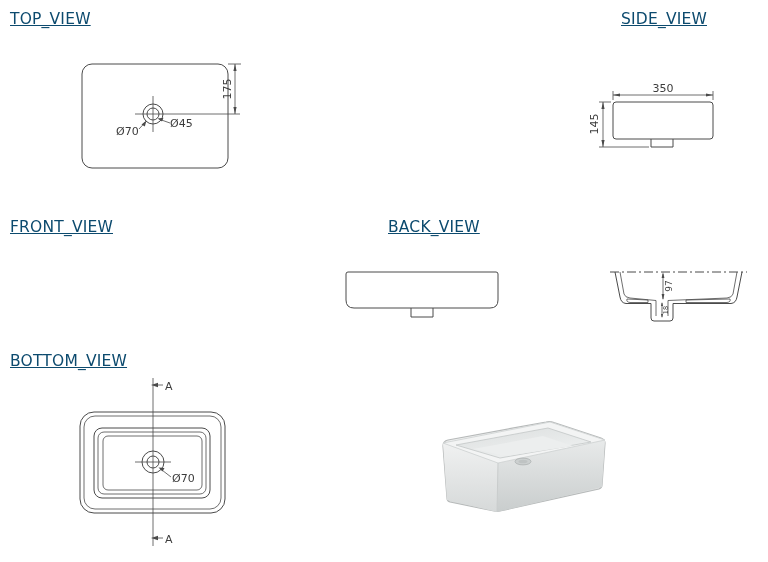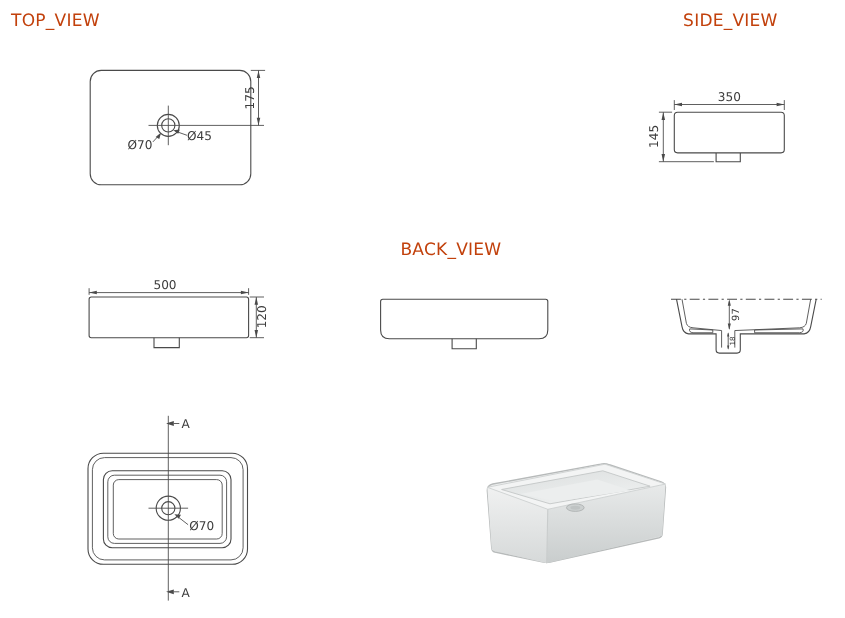--- a/index.html
+++ b/index.html
@@ -1,22 +1,22 @@
 <!DOCTYPE html>
 <html><head>
 <meta charset="utf-8">
 <style>
   html,body{margin:0;padding:0;background:#ffffff;}
   .sheet{
     position:relative;width:768px;height:562px;background:#ffffff;overflow:hidden;
     font-family:"DejaVu Sans", sans-serif;
   }
   .view-label{
-    position:absolute;font-size:15.5px;letter-spacing:.2px;color:#c2410c;
-    white-space:pre;font-family:"DejaVu Sans", sans-serif;
+    position:absolute;font-size:15.5px;letter-spacing:.2px;color:#0c4a6e;
+    white-space:pre;font-family:"DejaVu Sans", sans-serif;text-decoration:underline;
   }
   .view{position:absolute;}
   svg{display:block;overflow:visible;}
   svg text{fill:#3c3c3c;font-family:"DejaVu Sans", sans-serif;}
   .ln{stroke:#4a4a4a;stroke-width:1;fill:none;}
   .ln-thin{stroke:#4a4a4a;stroke-width:0.8;fill:none;}
   .arr{fill:#4a4a4a;stroke:none;}
   .dashdot{stroke:#4a4a4a;stroke-width:1;fill:none;stroke-dasharray:9 3 2 3;}
   .dim{font-size:11px;}
   .dim-sm{font-size:9px;}
@@ -72,43 +72,24 @@
 
       <line class="ln-thin" x1="31" y1="44" x2="19" y2="44"></line>
       <line class="ln-thin" x1="69" y1="89" x2="19" y2="89"></line>
       <line class="ln-thin" x1="23" y1="44" x2="23" y2="89"></line>
       <polygon class="arr" points="23,44 21.4,51 24.6,51"></polygon>
       <polygon class="arr" points="23,89 21.4,82 24.6,82"></polygon>
       <text class="dim" transform="rotate(-90 15 66)" x="15" y="66" text-anchor="middle" dominant-baseline="middle">145</text>
     </svg>
   </div>
 
+  <div class="view-label" style="left:10px;top:218px;">FRONT_VIEW</div>
 
-  <div class="view" style="left:60px;top:238px;">
-    <svg width="200" height="92" viewBox="0 0 200 92">
-      <rect class="ln" x="21" y="32" width="145" height="37" rx="2"></rect>
-      <path class="ln" d="M80,69 L80,78 L103,78 L103,69"></path>
 
-      <line class="ln-thin" x1="21" y1="30" x2="21" y2="24"></line>
-      <line class="ln-thin" x1="166" y1="30" x2="166" y2="24"></line>
-      <line class="ln-thin" x1="21" y1="28" x2="166" y2="28"></line>
-      <polygon class="arr" points="21,28 28,26.4 28,29.6"></polygon>
-      <polygon class="arr" points="166,28 159,26.4 159,29.6"></polygon>
-      <text class="dim" x="90" y="25" text-anchor="middle">500</text>
-
-      <line class="ln-thin" x1="167" y1="32" x2="180" y2="32"></line>
-      <line class="ln-thin" x1="167" y1="69" x2="180" y2="69"></line>
-      <line class="ln-thin" x1="173" y1="32" x2="173" y2="69"></line>
-      <polygon class="arr" points="173,32 171.4,39 174.6,39"></polygon>
-      <polygon class="arr" points="173,69 171.4,62 174.6,62"></polygon>
-      <text class="dim" transform="rotate(-90 179 50)" x="179" y="50" text-anchor="middle" dominant-baseline="middle">120</text>
-    </svg>
-  </div>
-
-  <div class="view-label" style="left:364px;top:218px;">BACK_VIEW</div>
+  <div class="view-label" style="left:388px;top:218px;">BACK_VIEW</div>
 
   <div class="view" style="left:330px;top:253px;">
     <svg width="200" height="80" viewBox="0 0 200 80">
       <path class="ln" d="M18,19 L166,19 Q168,19 168,21 L168,47 Q168,55 160,55 L24,55 Q16,55 16,47 L16,21 Q16,19 18,19 Z"></path>
       <path class="ln" d="M81,55 L81,64 L103,64 L103,55"></path>
     </svg>
   </div>
 
 
   <div class="view" style="left:590px;top:253px;">
@@ -129,20 +110,21 @@
       <polygon class="arr" points="73,47 71.6,41 74.4,41"></polygon>
       <text class="dim-sm" transform="rotate(-90 79 33)" x="79" y="33" text-anchor="middle" dominant-baseline="middle">97</text>
 
       <line class="ln-thin" x1="72" y1="50" x2="72" y2="64"></line>
       <polygon class="arr" points="72,49 71,53 73,53"></polygon>
       <polygon class="arr" points="72,65 71,61 73,61"></polygon>
       <text class="dim-xs" transform="rotate(-90 76.5 57)" x="76.5" y="57" text-anchor="middle" dominant-baseline="middle">18</text>
     </svg>
   </div>
 
+  <div class="view-label" style="left:10px;top:352px;">BOTTOM_VIEW</div>
 
   <div class="view" style="left:55px;top:368px;">
     <svg width="210" height="194" viewBox="0 0 210 194">
 
       <line class="ln-thin" x1="98" y1="10" x2="98" y2="178"></line>
 
       <polygon class="arr" points="96,17 103,14.8 103,19.2"></polygon>
       <line class="ln-thin" x1="103" y1="17" x2="108" y2="17"></line>
       <text class="dim" x="110" y="21.5">A</text>
 

